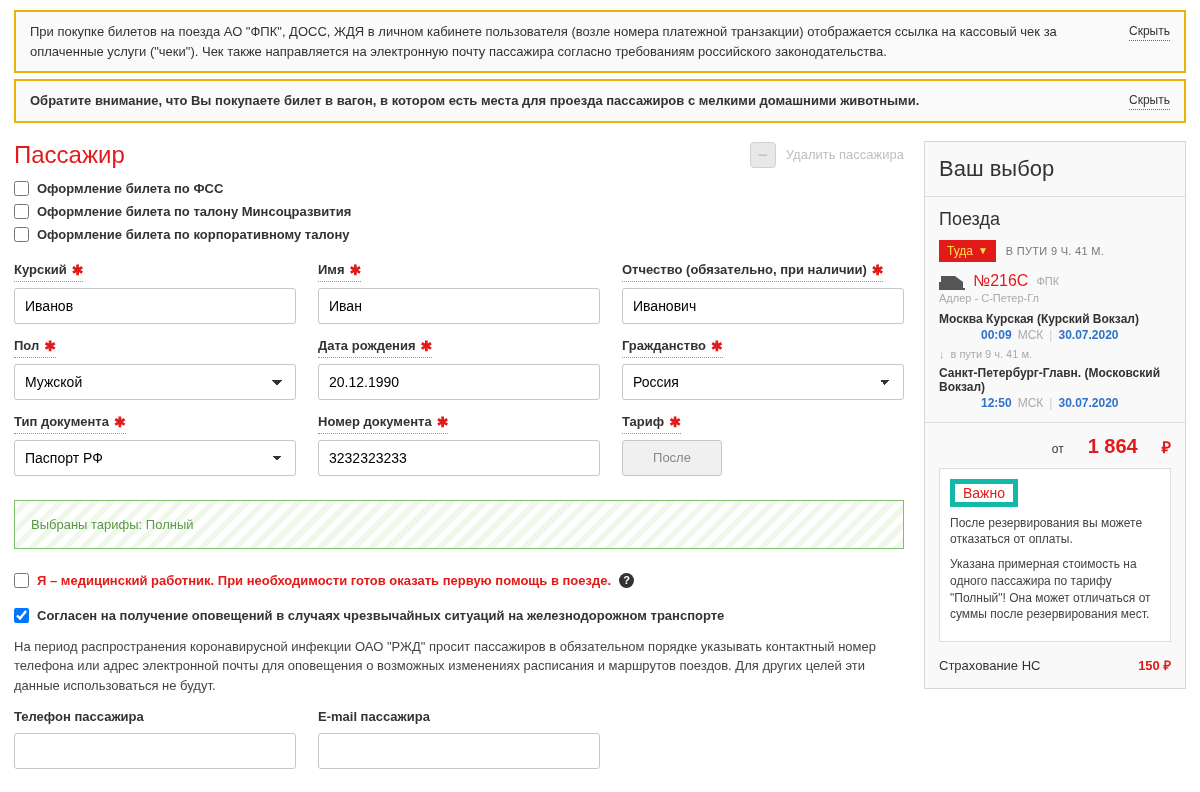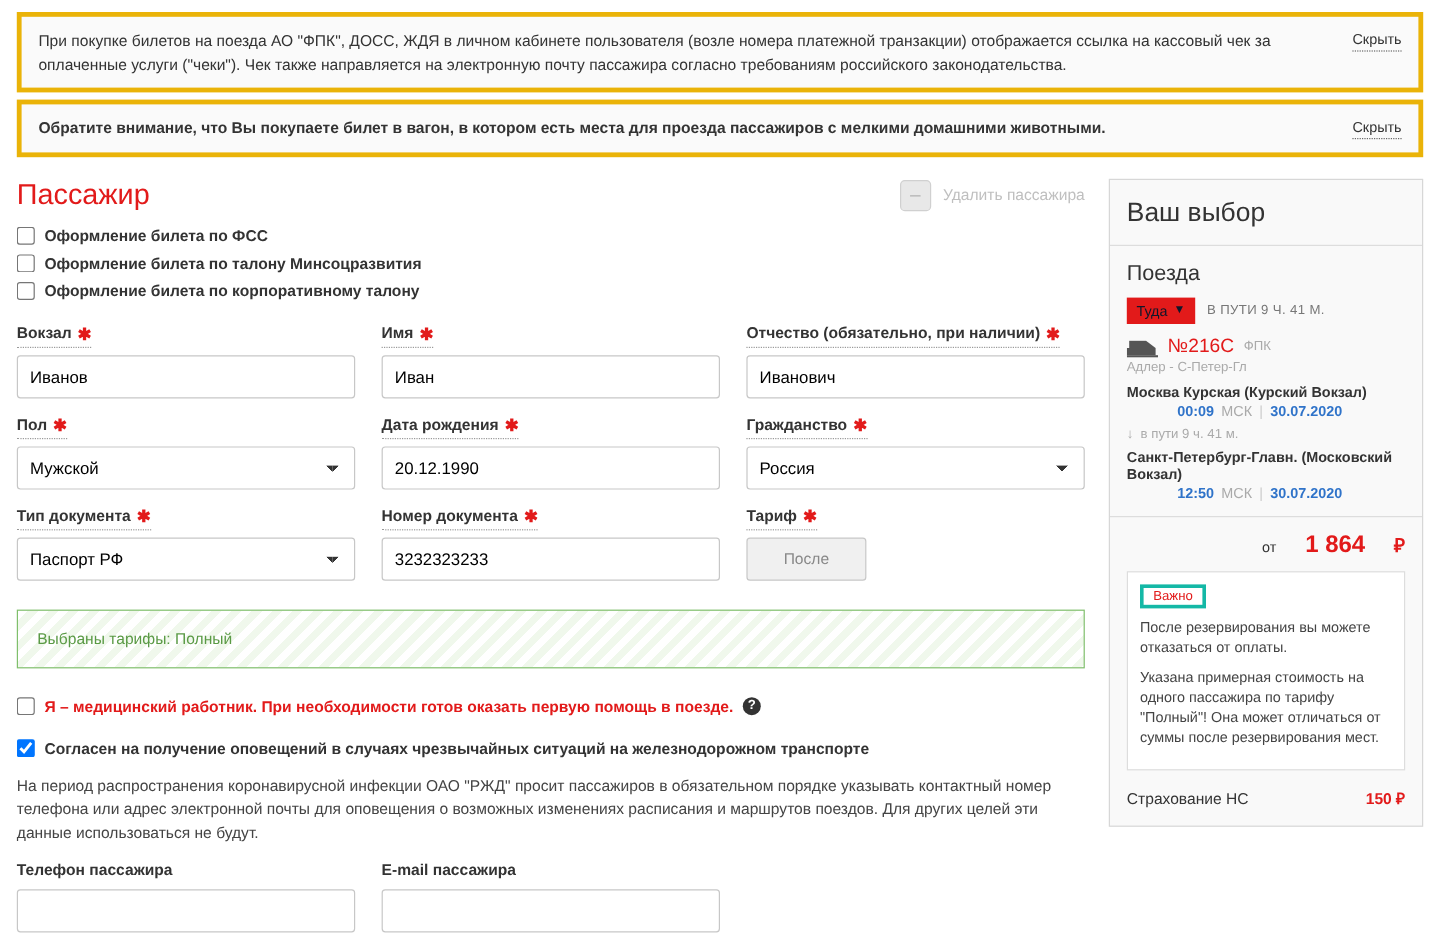--- a/index.html
+++ b/index.html
@@ -4,21 +4,21 @@
 <style>
   * { box-sizing: border-box; margin: 0; padding: 0; }
   body {
     font-family: Arial, Helvetica, sans-serif;
     font-size: 13px;
     color: #333;
     background: #fff;
     padding: 10px 14px;
   }
   .notice {
-    border: 4px solid #eab308;
+    border: 2px solid #eab308;
     background: #fafafa;
     padding: 10px 14px;
     margin-bottom: 6px;
     display: flex;
     justify-content: space-between;
     align-items: flex-start;
     gap: 16px;
     line-height: 1.5;
   }
   .notice .hide-link {
@@ -168,21 +168,21 @@
     margin-bottom: 10px;
   }
   .dir-row {
     display: flex;
     align-items: center;
     gap: 10px;
     margin-bottom: 10px;
   }
   .dir-badge {
     background: #e21a1a;
-    color: #0f172a;
+    color: #fde047;
     padding: 4px 8px;
     font-size: 12px;
     display: inline-flex;
     align-items: center;
     gap: 5px;
     border-radius: 0;
   }
   .dir-chev { font-size: 10px; }
   .dur { color: #777; font-size: 11px; text-transform: uppercase; letter-spacing: 0.3px; }
   .train-row {
@@ -222,24 +222,24 @@
   .important-box {
     border: 1px solid #ddd;
     padding: 10px;
     margin-top: 4px;
     font-size: 12px;
     color: #444;
     background: #fff;
   }
   .important-label {
     display: inline-block;
-    border: 3px solid #14b8a6;
+    border: 5px solid #14b8a6;
     color: #e21a1a;
     padding: 1px 8px;
-    font-size: 11px;
+    font-size: 14px;
     margin-bottom: 8px;
   }
   .important-box p { margin-bottom: 8px; line-height: 1.4; }
   .ins-row {
     display: flex;
     justify-content: space-between;
     align-items: center;
     margin-top: 14px;
     font-size: 13px;
   }
@@ -277,21 +277,21 @@
       <span>Оформление билета по талону Минсоцразвития</span>
     </label>
     <label class="chk-row">
       <input type="checkbox" style="">
       <span>Оформление билета по корпоративному талону</span>
     </label>
 
     <div class="form-grid">
       <div class="field">
         <span class="label">
-            <span>Вокзал</span>
+            <span>Курский</span>
             <span class="req">✱</span>
           </span>
         <input class="input" value="Иванов" style="">
       </div>
       <div class="field">
         <span class="label">
             <span>Имя</span>
             <span class="req">✱</span>
           </span>
         <input class="input" value="Иван" style="">

